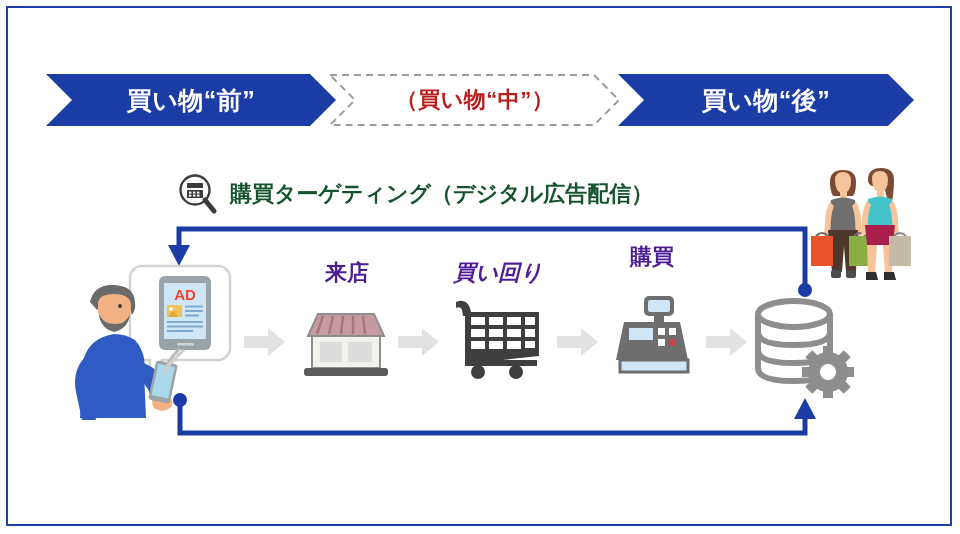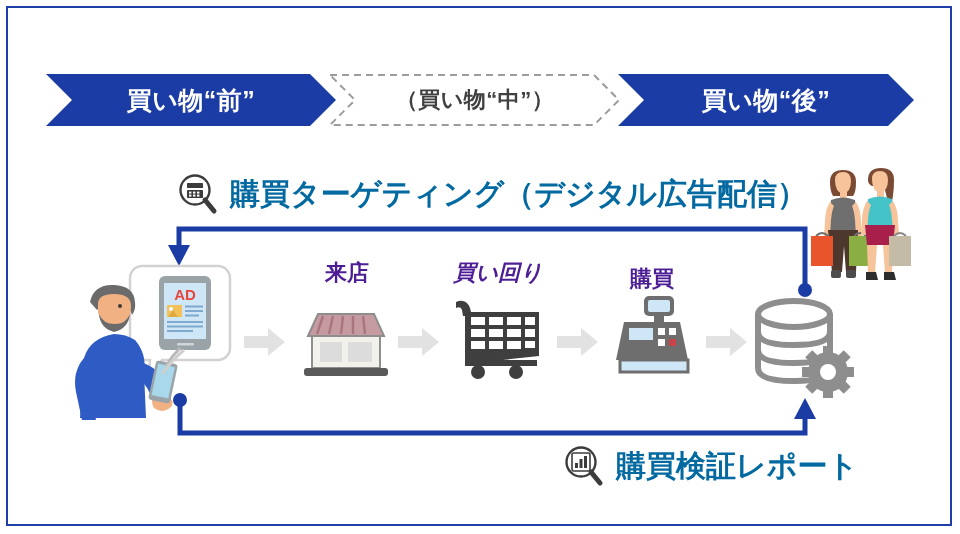--- a/index.html
+++ b/index.html
@@ -44,37 +44,37 @@
   }
   .chevron-label {
     position: relative;
     z-index: 3;
     font-size: 25px;
     font-weight: bold;
     letter-spacing: 0.5px;
     white-space: nowrap;
   }
   .chev-blue .chevron-label { color: #ffffff; }
-  .chev-dashed .chevron-label { color: #404040; font-size: 22px; }
+  .chev-dashed .chevron-label { color: #b91c1c; font-size: 22px; }
 
   #chev-before { left: 46px; width: 290px; }
   #chev-during { left: 330px; width: 290px; }
   #chev-after  { left: 618px; width: 296px; text-align: right; }
 
   
   .caption-row {
     position: absolute;
     display: flex;
     align-items: center;
     gap: 12px;
   }
   .caption-text {
-    font-size: 30px;
+    font-size: 22px;
     font-weight: bold;
-    color: #0369a1;
+    color: #14532d;
     white-space: nowrap;
   }
   #caption-targeting { left: 176px; top: 172px; }
   #caption-report    { left: 562px; top: 444px; }
 
   
   .flow-svg {
     position: absolute;
     left: 0; top: 0;
     width: 960px; height: 534px;
@@ -85,21 +85,21 @@
   .step-label {
     position: absolute;
     font-size: 22px;
     font-weight: bold;
     color: #4c1d95;
     white-space: nowrap;
     text-align: center;
   }
   #label-visit   { left: 300px; top: 258px; width: 94px; }
   #label-browse  { left: 438px; top: 258px; width: 120px; font-style: italic; }
-  #label-purchase{ left: 605px; top: 264px; width: 94px; }
+  #label-purchase{ left: 605px; top: 242px; width: 94px; }
 
   
   .icon-abs { position: absolute; text-decoration: underline; }
   #icon-man        { left: 42px;  top: 262px; }
   #icon-store      { left: 296px; top: 300px; }
   #icon-cart       { left: 452px; top: 296px; }
   #icon-register   { left: 604px; top: 290px; }
   #icon-database   { left: 748px; top: 296px; }
   #icon-women      { left: 806px; top: 162px; }
   #arrow-step-1    { left: 244px; top: 327px; }
@@ -157,33 +157,20 @@
         <rect x="21" y="19.6" width="2.4" height="2" fill="#ffffff"></rect>
         <rect x="13" y="22.6" width="2.4" height="2" fill="#ffffff"></rect>
         <rect x="17" y="22.6" width="2.4" height="2" fill="#ffffff"></rect>
         <rect x="21" y="22.6" width="2.4" height="2" fill="#ffffff"></rect>
       </g>
       <line x1="29" y1="28" x2="38" y2="39" stroke="#3c3c3c" stroke-width="5" stroke-linecap="round"></line>
     </svg>
     <span class="caption-text">購買ターゲティング（デジタル広告配信）</span>
   </div>
 
-  <div id="caption-report" class="caption-row">
-    <svg width="42" height="44" viewBox="0 0 42 44">
-      <circle cx="19" cy="18" r="14.5" fill="#ffffff" stroke="#3c3c3c" stroke-width="2.4"></circle>
-      <g fill="#3c3c3c">
-        <rect x="10" y="9" width="18" height="18" rx="1.6" fill="none" stroke="#3c3c3c" stroke-width="1.6"></rect>
-        <rect x="13" y="19" width="3" height="5"></rect>
-        <rect x="17.5" y="15" width="3" height="9"></rect>
-        <rect x="22" y="12" width="3" height="12"></rect>
-      </g>
-      <line x1="29" y1="28" x2="38" y2="39" stroke="#3c3c3c" stroke-width="5" stroke-linecap="round"></line>
-    </svg>
-    <span class="caption-text">購買検証レポート</span>
-  </div>
 
   <div id="label-visit" class="step-label">来店</div>
   <div id="label-browse" class="step-label">買い回り</div>
   <div id="label-purchase" class="step-label">購買</div>
 
   <div id="icon-man" class="icon-abs">
     <svg width="190" height="180" viewBox="0 0 190 180">
 
       <g>
         <path d="M100,4 h76 a12,12 0 0 1 12,12 v70 a12,12 0 0 1 -12,12 h-56

